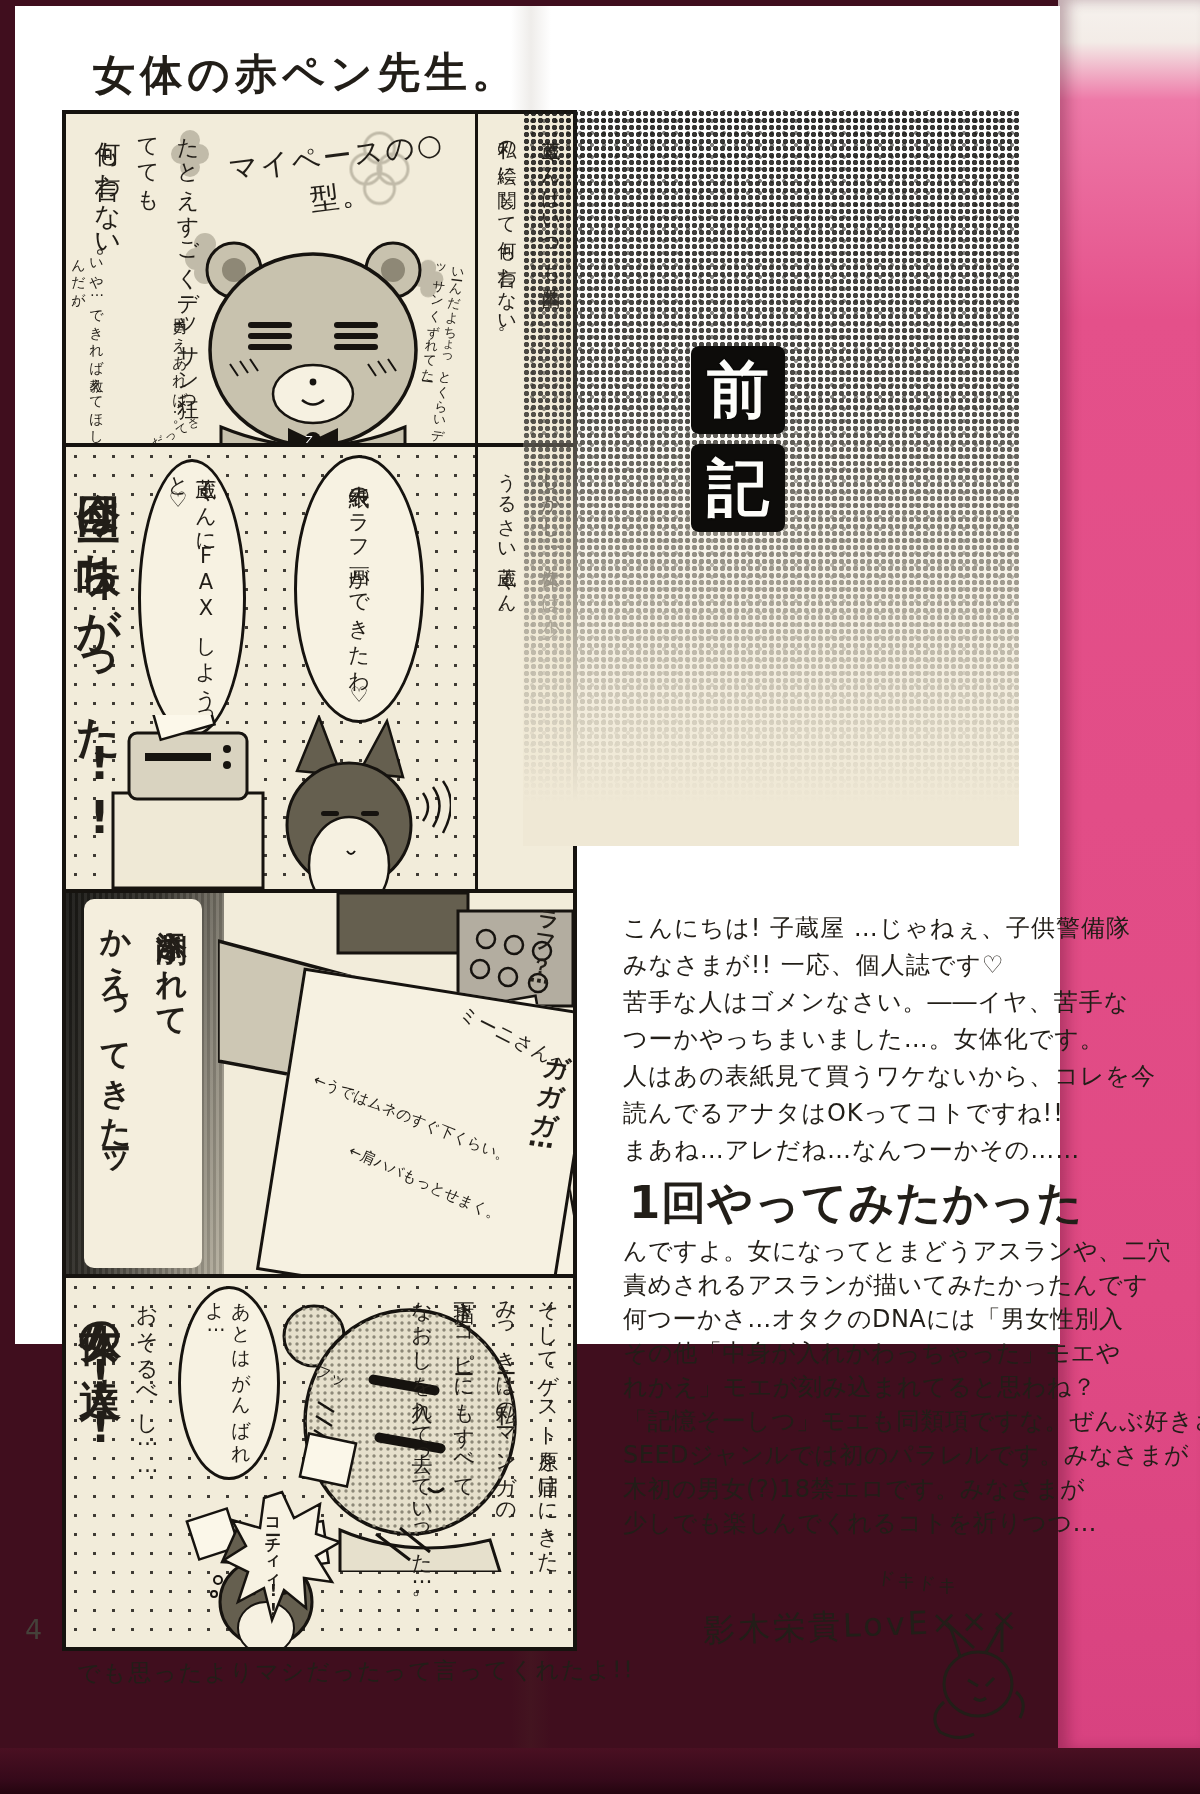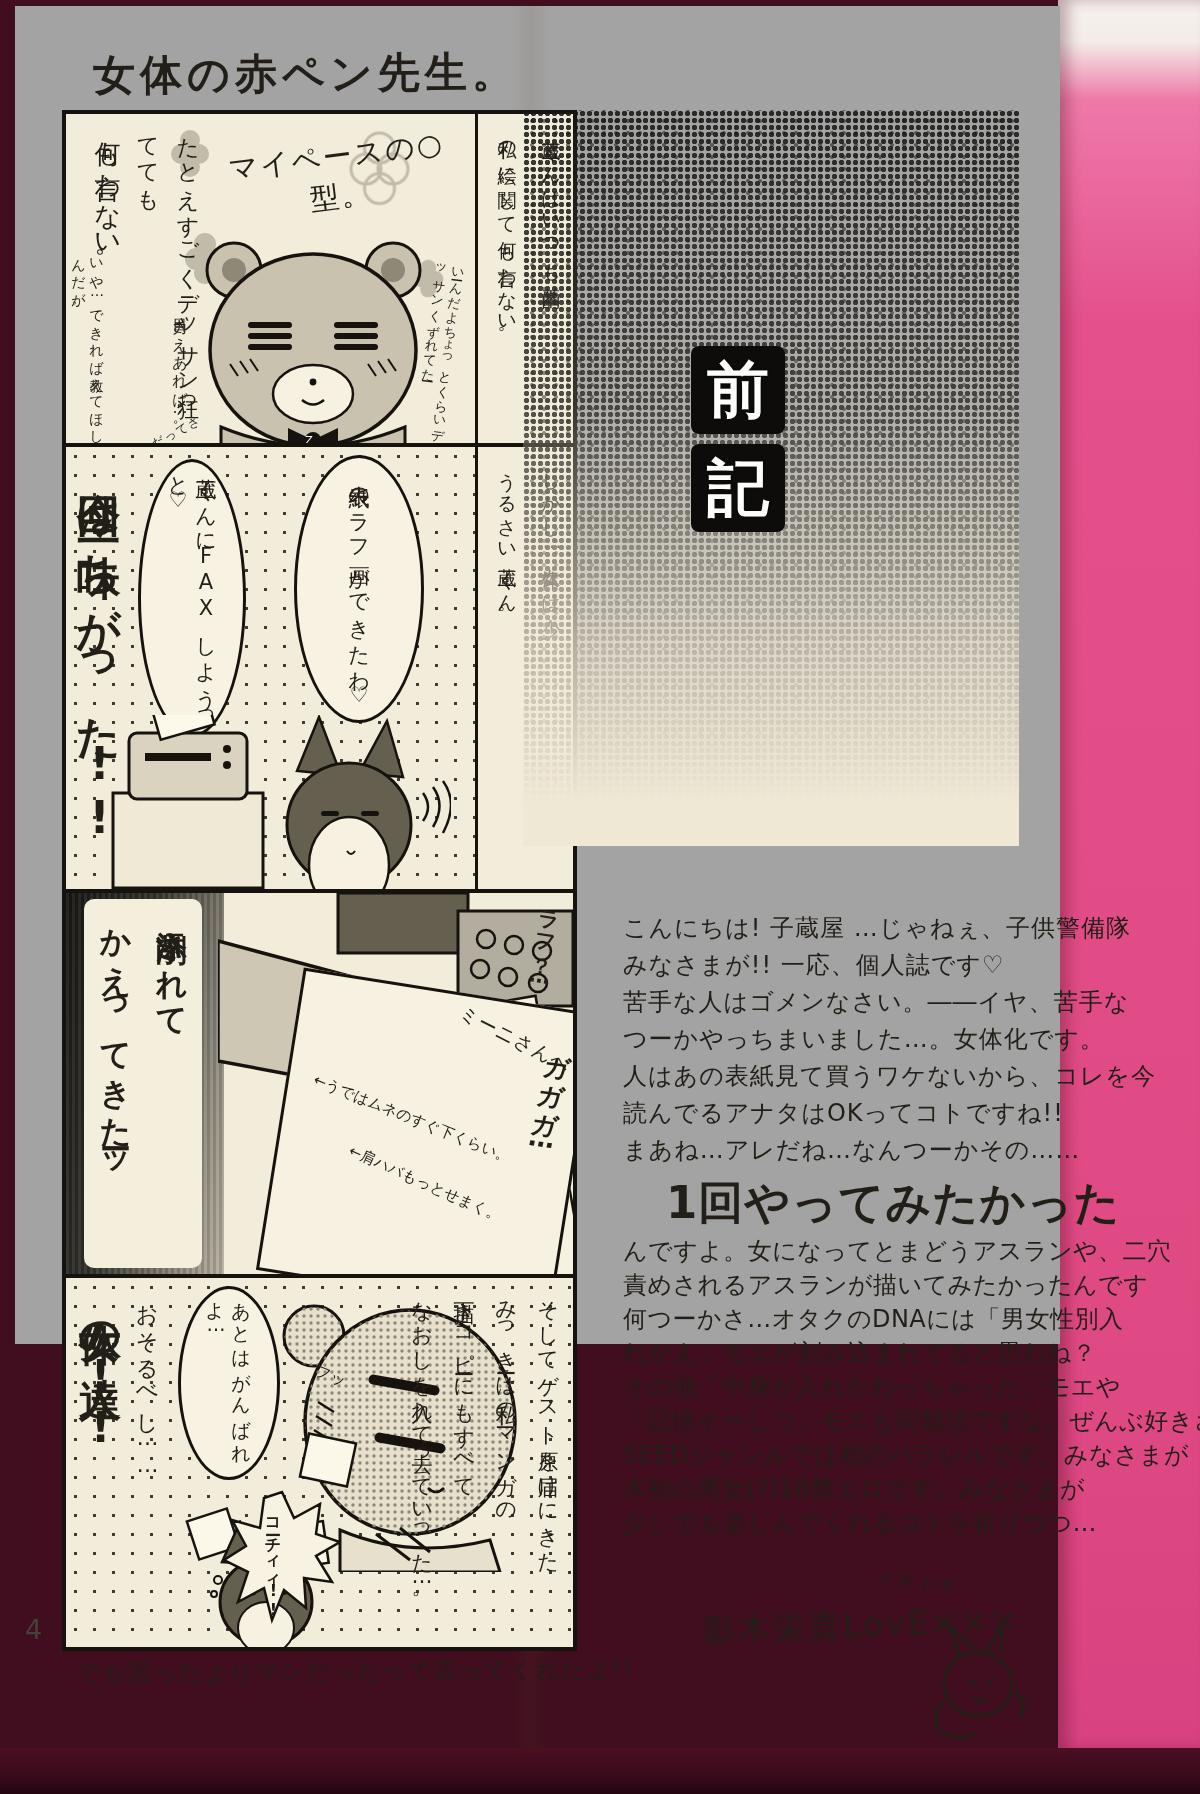--- a/index.html
+++ b/index.html
@@ -4,21 +4,21 @@
 <style>
   html,body{margin:0;padding:0;}
   body{width:1200px;height:1794px;position:relative;overflow:hidden;
        font-family:"DejaVu Sans",sans-serif;color:#221e18;}
   .scan{position:absolute;inset:0;background:#400e1e;}
   .pink-band{position:absolute;left:1058px;top:0;width:142px;height:1750px;
     background:linear-gradient(180deg,#f6f2ee 0px,#f3ece7 42px,#ee79a8 100px,#e4508a 320px,#e04a84 1300px,#d84280 100%);
     box-shadow:inset 10px 0 14px rgba(70,5,30,.3);}
   .strip-bottom{position:absolute;left:0;top:1748px;width:1200px;height:46px;
     background:linear-gradient(180deg,#4a1022,#35091a 70%,#24050f);}
-  .page{position:absolute;left:15px;top:6px;width:1045px;height:1338px;background:#a3a3a3;}
+  .page{position:absolute;left:15px;top:6px;width:1045px;height:1338px;background:#ffffff;}
   .gutter-shade{position:absolute;left:496px;top:0;width:40px;height:1742px;
     background:linear-gradient(90deg,rgba(0,0,0,0) 0%,rgba(95,75,50,.10) 50%,rgba(0,0,0,0) 100%);}
 
   .title{position:absolute;left:78px;top:40px;font-size:42px;font-weight:600;
     letter-spacing:5px;transform:rotate(-.5deg);white-space:nowrap;}
 
   .panel{position:absolute;left:47px;width:515px;background:#f2ecda;
     border:4px solid #16130f;box-sizing:border-box;overflow:hidden;}
   .p1{top:104px;height:337px;}
   .p2{top:437px;height:450px;}
@@ -72,21 +72,21 @@
     background-size:7px 7px,12px 12px;background-position:0 0,3px 5px;}
   .fwbox::after{content:"";position:absolute;inset:0;
     background:linear-gradient(180deg,rgba(239,232,213,0) 0%,rgba(239,232,213,.15) 40%,rgba(239,232,213,.72) 72%,#efe8d5 94%);}
   .zenki{position:absolute;left:168px;top:236px;z-index:2;}
   .zenki-char{width:94px;height:88px;background:#0d0c0a;color:#fdfdfa;font-size:62px;font-weight:bold;
     display:flex;align-items:center;justify-content:center;border-radius:8px;margin-bottom:10px;
     text-shadow:0 0 2px #000;}
 
   .hand{position:absolute;left:608px;top:906px;width:430px;}
   .hand .ln{height:37px;font-size:24px;letter-spacing:1px;white-space:nowrap;}
-  .hand .big{height:60px;font-size:45px;font-weight:bold;letter-spacing:1px;white-space:nowrap;padding:2px 0 2px 6px;margin-left:37px;}
+  .hand .big{height:60px;font-size:45px;font-weight:bold;letter-spacing:1px;white-space:nowrap;padding:2px 0 2px 6px;}
   .hand .ln2{height:34px;font-size:24px;letter-spacing:0.5px;white-space:nowrap;}
   .dokidoki{position:absolute;left:862px;top:1564px;font-size:18px;transform:rotate(7deg);letter-spacing:2px;}
   .signature{position:absolute;left:688px;top:1598px;font-size:32px;letter-spacing:3px;transform:rotate(-2deg);white-space:nowrap;}
   .doodle{position:absolute;left:905px;top:1616px;}
   svg{display:block;}
 </style>
 </head>
 <body>
 
 <div class="scan">
@@ -331,22 +331,22 @@
       <div class="ln">みなさまが!! 一応、個人誌です♡</div>
       <div class="ln">苦手な人はゴメンなさい。――イヤ、苦手な</div>
       <div class="ln">つーかやっちまいました…。女体化です。</div>
       <div class="ln">人はあの表紙見て買うワケないから、コレを今</div>
       <div class="ln">読んでるアナタはOKってコトですね!!</div>
       <div class="ln">まあね…アレだね…なんつーかその……</div>
       <div class="big">1回やってみたかった</div>
       <div class="ln2">んですよ。女になってとまどうアスランや、二穴</div>
       <div class="ln2">責めされるアスランが描いてみたかったんです</div>
       <div class="ln2">何つーかさ…オタクのDNAには「男女性別入</div>
+      <div class="ln2">その他「中身が入れかわっちゃった」モエや</div>
       <div class="ln2">れかえ」モエが刻み込まれてると思わね？</div>
-      <div class="ln2">その他「中身が入れかわっちゃった」モエや</div>
       <div class="ln2">「記憶そーしつ」モエも同類項ですな。ぜんぶ好きさ…♪</div>
       <div class="ln2">SEEDジャンルでは初のパラレルです。みなさまが</div>
       <div class="ln2">木初の男女(?)18禁エロです。みなさまが</div>
       <div class="ln2">少しでも楽しんでくれるコトを祈りつつ…</div>
     </div>
     <div class="dokidoki">ドキドキ</div>
     <div class="signature">影木栄貴LovE×××</div>
     <svg class="doodle" width="110" height="118" viewBox="0 0 110 118">
       <g fill="none" stroke="#221e18" stroke-width="3">
         <path d="M40 34 L30 4 L54 26"></path>

